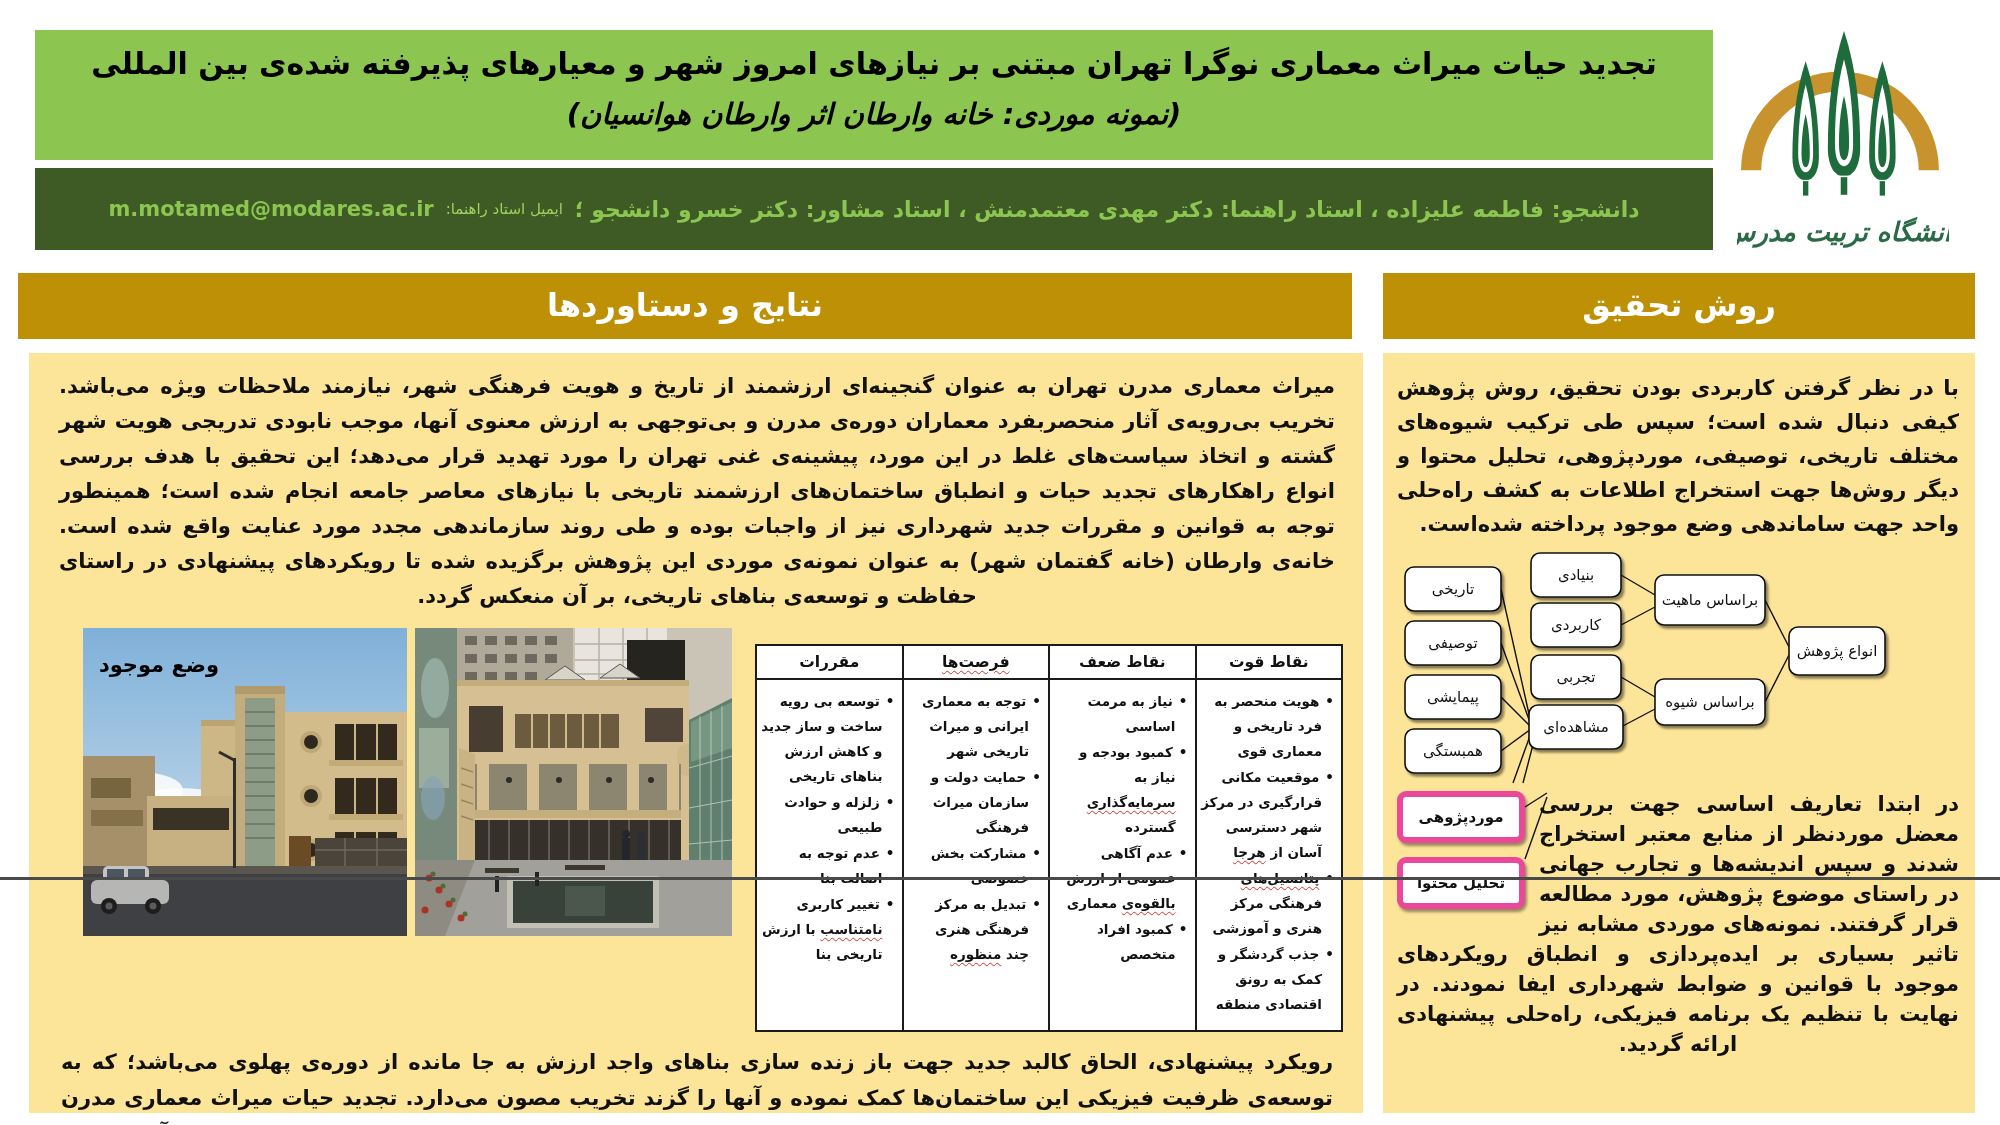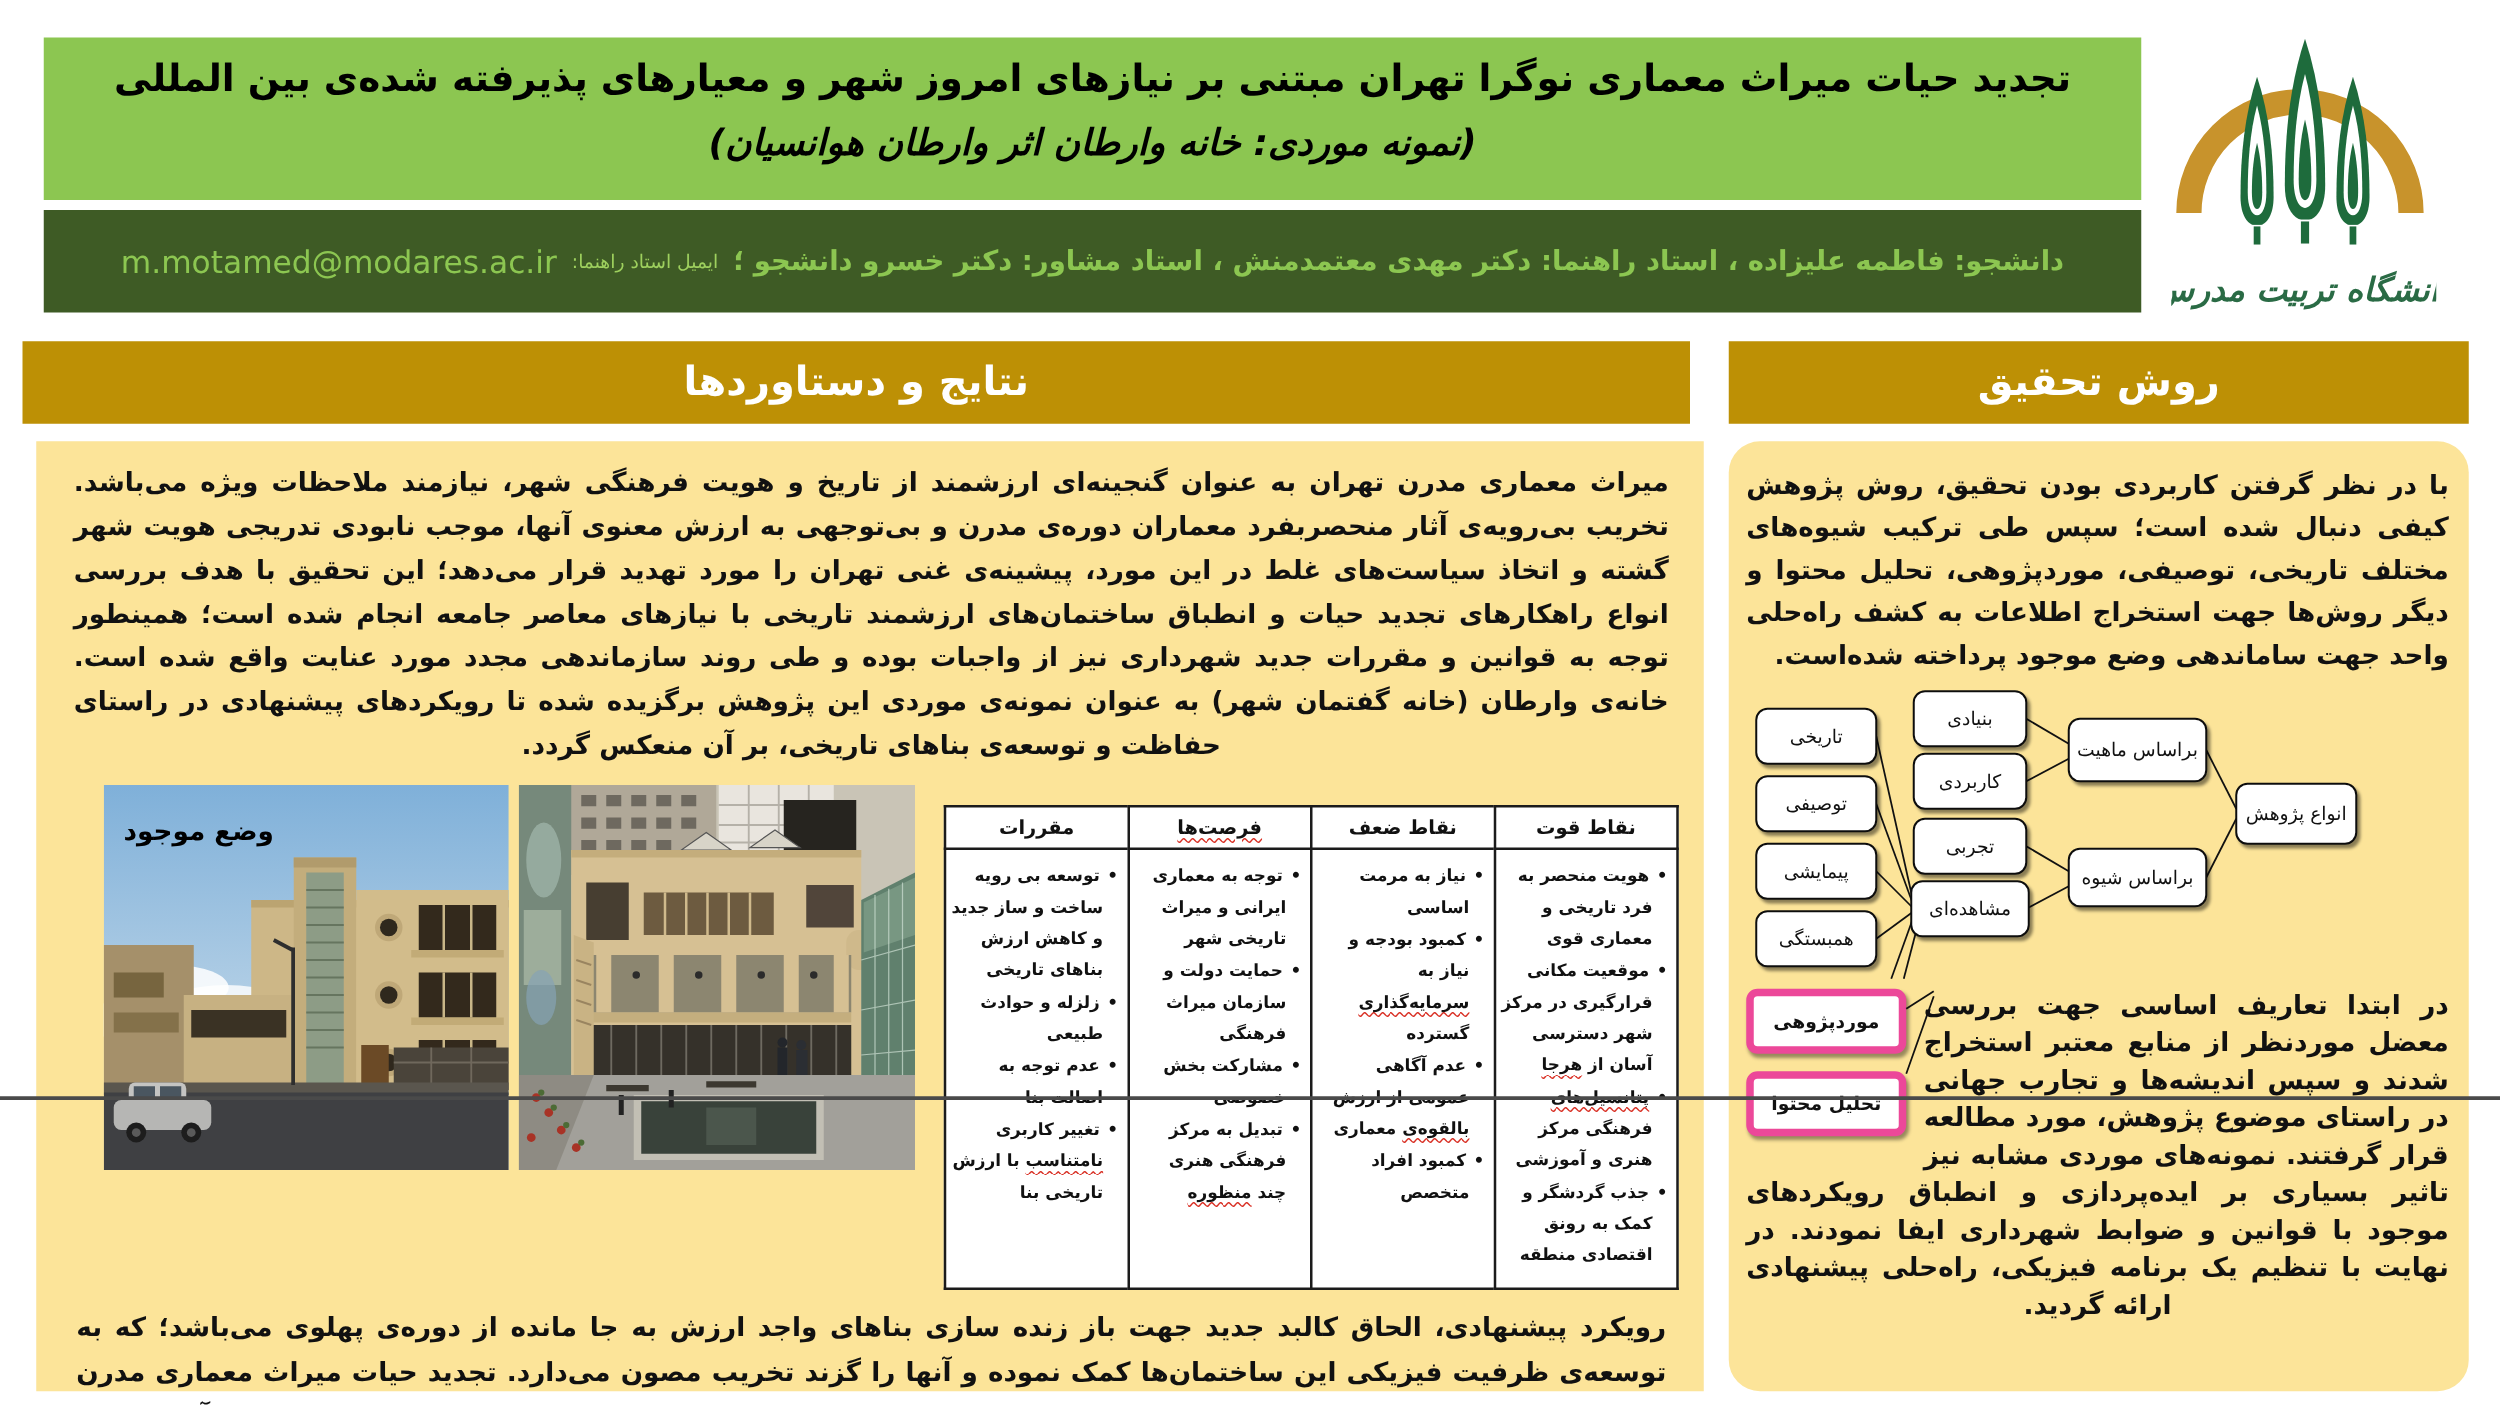--- a/index.html
+++ b/index.html
@@ -6,30 +6,30 @@
   body{width:2000px;height:1125px;overflow:hidden;}
   .poster{position:relative;width:2000px;height:880px;font-family:"DejaVu Sans",sans-serif;direction:rtl;background:#ffffff;}
 
   
   .header-green{position:absolute;left:35px;top:30px;width:1678px;height:130px;background:#8CC651;text-align:center;color:#000;}
   .title-line1{font-size:30px;font-weight:bold;padding-top:16px;white-space:nowrap;}
   .title-line2{font-size:29px;font-weight:bold;margin-top:16px;white-space:nowrap;font-style:italic;}
   .header-dark{position:absolute;left:35px;top:168px;width:1678px;height:82px;background:#3E5B25;color:#8CC651;display:flex;align-items:center;justify-content:center;gap:12px;white-space:nowrap;}
   .credits-text{font-size:22px;font-weight:bold;}
   .email-label{font-size:15px;font-weight:normal;color:#9ed05e;}
-  .email-address{font-size:25px;font-weight:normal;direction:ltr;unicode-bidi:embed;}
+  .email-address{font-size:21px;font-weight:bold;direction:ltr;unicode-bidi:embed;}
   .logo-box{position:absolute;left:1737px;top:6px;width:212px;height:256px;background:#fff;}
 
   
   .sec-title{position:absolute;height:66px;background:#BD9005;color:#fff;font-size:32px;font-weight:bold;text-align:center;line-height:64px;}
   #results-title{left:18px;top:273px;width:1334px;}
   #method-title{left:1383px;top:273px;width:592px;}
   .panel{position:absolute;top:353px;height:760px;background:#FCE499;}
   #results-panel{left:29px;width:1334px;}
-  #method-panel{left:1383px;width:592px;border-radius:25px;}
+  #method-panel{left:1383px;width:592px;}
 
   
   .r-par1{margin:16px 28px 0 30px;font-size:21px;font-weight:bold;line-height:35px;text-align:justify;text-align-last:center;color:#111;}
   .media-row{direction:ltr;display:flex;align-items:flex-start;padding:14px 20px 0 54px;gap:8px;}
   .photo{display:block;border:0;}
   .photo-wrap1{position:relative;width:324px;height:308px;flex:0 0 auto;}
   .photo-wrap2{position:relative;width:317px;height:308px;flex:0 0 auto;}
   .swot-wrap{flex:1 1 auto;margin-left:15px;margin-top:16px;direction:rtl;}
   table.swot{width:100%;border-collapse:collapse;background:#fff;border:2px solid #1b1b1b;table-layout:fixed;}
   table.swot th{border:2px solid #1b1b1b;font-size:15.5px;font-weight:bold;padding:7px 4px;color:#111;}

